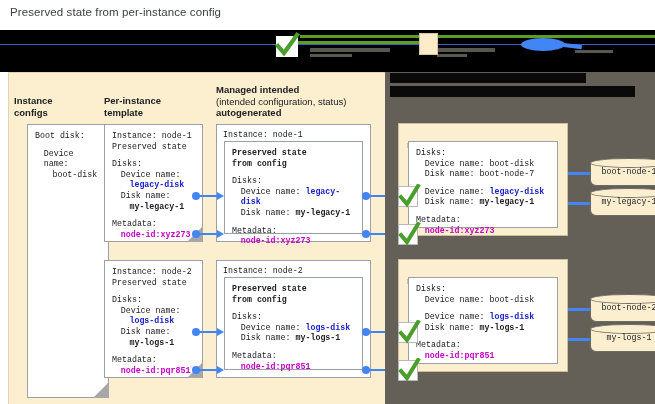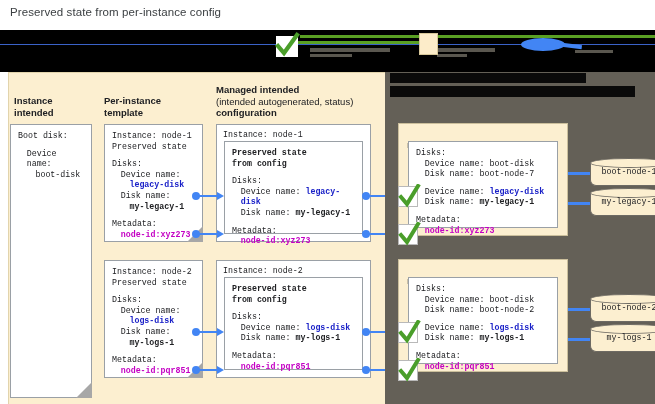--- a/index.html
+++ b/index.html
@@ -183,35 +183,35 @@
   </div>
 
   <div class="legend-swatch"></div>
   <div class="legend-blob"></div>
   <div class="legend-blob-tail"></div>
 
   <div class="cream-panel"></div>
 
   <div class="col-head" style="left:14px;top:95px;">
     <div>Instance</div>
-    <div>intended</div>
+    <div>configs</div>
   </div>
 
   <div class="col-head" style="left:104px;top:95px;">
     <div>Per-instance</div>
     <div>template</div>
   </div>
 
   <div class="col-head" style="left:216px;top:84px;">
     <div>Managed intended</div>
-    <div class="sub">(intended autogenerated, status)</div>
-    <div>configuration</div>
-  </div>
-
-  <div class="card fold" style="left:10px;top:124px;width:82px;height:274px;">
+    <div class="sub">(intended configuration, status)</div>
+    <div>autogenerated</div>
+  </div>
+
+  <div class="card fold" style="left:27px;top:124px;width:82px;height:274px;">
     <div class="pad">
       <div>Boot disk:</div>
       <div class="gap"></div>
       <div class="ind1">Device name:</div>
       <div class="ind2">boot-disk</div>
     </div>
   </div>
 
   <div class="card fold" style="left:104px;top:124px;width:99px;height:118px;">
     <div class="pad">
@@ -341,21 +341,20 @@
       <path d="M4 13 L10 20 L21 2" stroke="#4a9e2a" stroke-width="4" fill="none" stroke-linecap="square"></path>
     </svg>
   </div>
 
   <div class="node-box" style="left:398px;top:259px;width:170px;height:113px;">
     <div class="node-label">node-1</div>
   </div>
   <div class="inner-box" style="left:408px;top:277px;width:150px;height:87px;">
     <div>Disks:</div>
     <div class="ind1">Device name: boot-disk</div>
-    <div class="ind1">Disk name: boot-node-2</div>
     <div class="gap"></div>
     <div class="ind1"><span>Device name:</span> <span class="blue">logs-disk</span></div>
     <div class="ind1"><span>Disk name:</span> <span class="b">my-logs-1</span></div>
     <div class="gap"></div>
     <div>Metadata:</div>
     <div class="ind1 magenta">node-id:pqr851</div>
   </div>
 
   <div class="check" style="left:398px;top:322px;">
     <svg width="24" height="26" viewBox="0 0 24 26">

